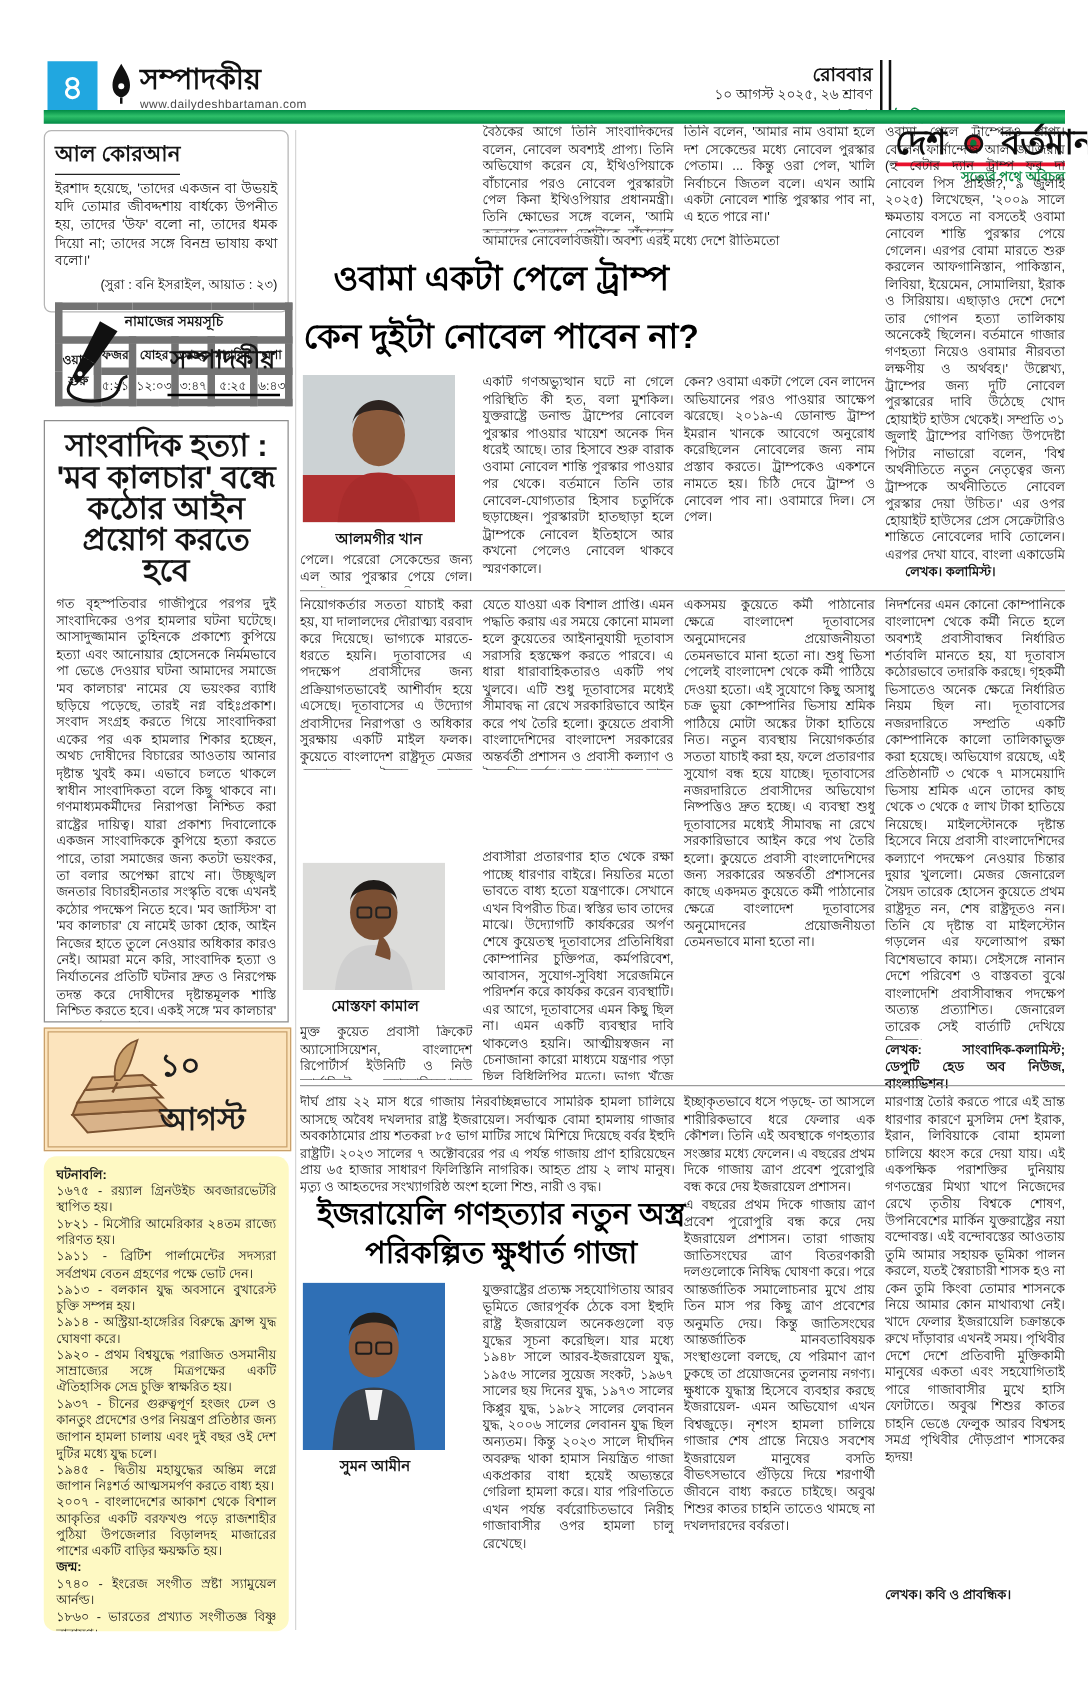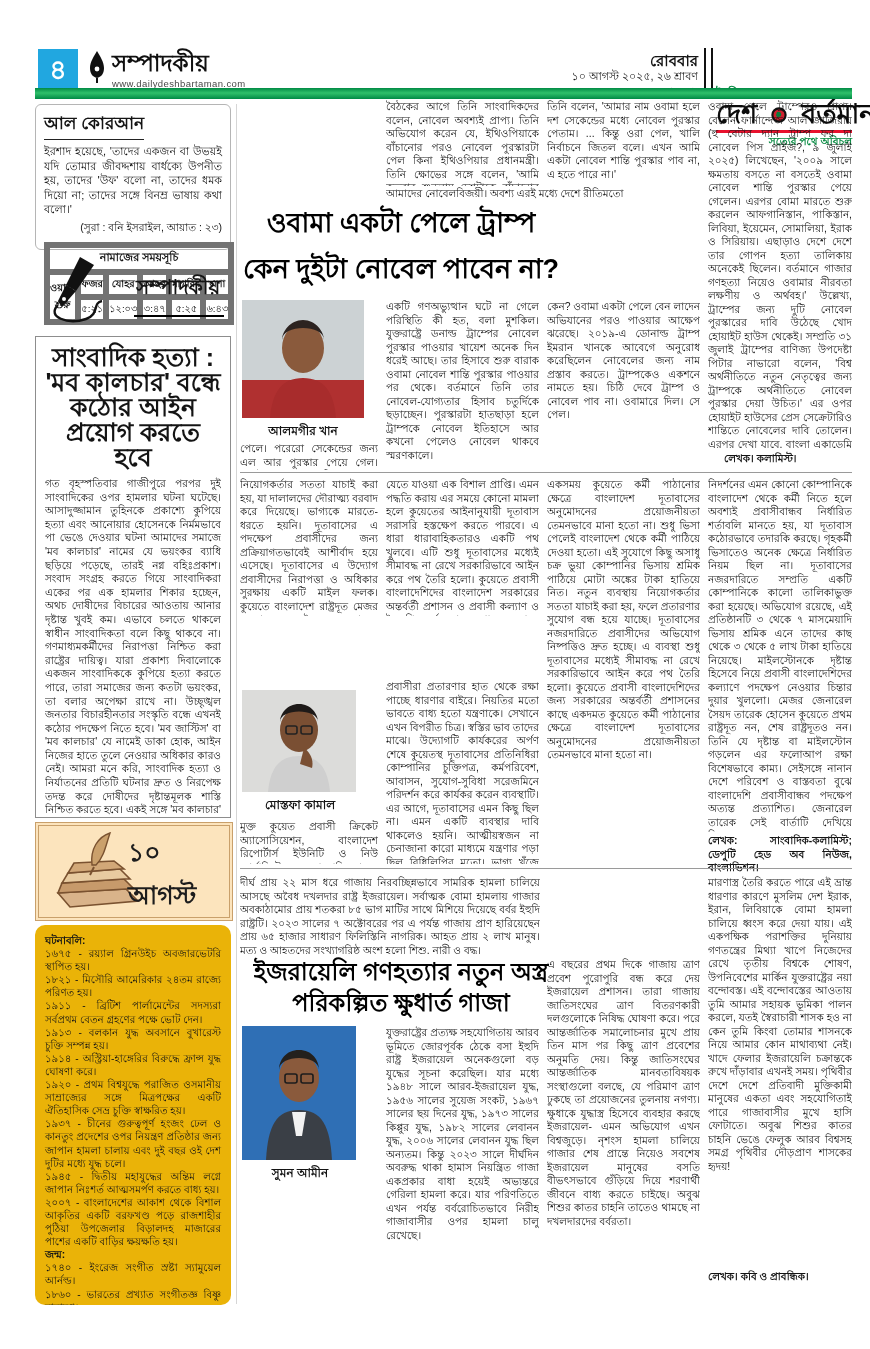--- a/index.html
+++ b/index.html
@@ -38,21 +38,21 @@
   .edlabel{left:42px;top:256px;width:188px;height:76px;display:flex;align-items:center;}
   .edlabel-text{font-size:20px;font-weight:bold;border-bottom:2px solid #000;padding:0 4px 10px 2px;}
   .edbox{left:35px;top:336px;width:196px;height:482px;border:1.5px solid #8d8d8d;
          padding:8px 9px;box-sizing:border-box;overflow:hidden;}
   .edhead{font-size:25px;line-height:25px;font-weight:800;text-align:center;margin-bottom:7px;}
   .edbody{font-size:10.4px;line-height:13.6px;text-align:justify;overflow:hidden;height:382px;}
   .otdbox{left:35px;top:822px;width:196px;height:97px;background:#fce4bd;border:1px solid #c9a06b;
           outline:1px solid #c9a06b;outline-offset:-4px;overflow:hidden;}
   .otdbig{left:126px;top:832px;font-size:25px;font-weight:800;color:#1d1d1d;}
   .otdsub{left:158px;top:872px;font-size:16px;font-weight:600;background:#fdf2dc;padding:2px 8px;color:#333;}
-  .eventsbox{left:35px;top:925px;width:196px;height:380px;background:#eab308;border-radius:10px;
+  .eventsbox{left:35px;top:925px;width:196px;height:380px;background:#fef9c3;border-radius:10px;
              padding:9px 10px;box-sizing:border-box;font-size:10.2px;line-height:13.1px;overflow:hidden;}
   .evlabel{font-weight:bold;}
   .evlist{white-space:pre-line;text-align:justify;}
   
   .main{left:240px;top:100px;width:612px;height:1210px;}
   .tcol{position:absolute;font-size:10.4px;line-height:13.5px;text-align:justify;overflow:hidden;color:#151515;}
   .preline{position:absolute;font-size:10.4px;line-height:13px;white-space:nowrap;overflow:hidden;}
   .headline1{position:absolute;font-size:27px;line-height:46px;font-weight:800;text-align:center;color:#000;}
   .headline2{position:absolute;font-size:23px;line-height:28px;font-weight:800;text-align:center;color:#000;}
   .headline3{position:absolute;font-size:24px;line-height:31px;font-weight:800;text-align:center;color:#000;}
@@ -241,20 +241,21 @@
       <div class="tcol" style="left:146px;top:204px;width:153px;height:184px;">প্রবাসীরা প্রতারণার হাত থেকে রক্ষা পাচ্ছে ধারণার বাইরে। নিয়তির মতো ভাবতে বাধ্য হতো যন্ত্রণাকে। সেখানে এখন বিপরীত চিত্র। স্বস্তির ভাব তাদের মাঝে। উদ্যোগটি কার্যকরের অর্পণ শেষে কুয়েতস্থ দূতাবাসের প্রতিনিধিরা কোম্পানির চুক্তিপত্র, কর্মপরিবেশ, আবাসন, সুযোগ-সুবিধা সরেজমিনে পরিদর্শন করে কার্যকর করেন ব্যবস্থাটি। এর আগে, দূতাবাসের এমন কিছু ছিল না। এমন একটি ব্যবস্থার দাবি থাকলেও হয়নি। আত্মীয়স্বজন না চেনাজানা কারো মাধ্যমে যন্ত্রণার পড়া ছিল বিধিলিপির মতো। ভাগ্য খুঁজে মানুষ যেত কুয়েতে।</div>
       <div class="tcol" style="left:307px;top:2px;width:153px;height:386px;">একসময় কুয়েতে কর্মী পাঠানোর ক্ষেত্রে বাংলাদেশ দূতাবাসের অনুমোদনের প্রয়োজনীয়তা তেমনভাবে মানা হতো না। শুধু ভিসা পেলেই বাংলাদেশ থেকে কর্মী পাঠিয়ে দেওয়া হতো। এই সুযোগে কিছু অসাধু চক্র ভুয়া কোম্পানির ভিসায় শ্রমিক পাঠিয়ে মোটা অঙ্কের টাকা হাতিয়ে নিত। নতুন ব্যবস্থায় নিয়োগকর্তার সততা যাচাই করা হয়, ফলে প্রতারণার সুযোগ বন্ধ হয়ে যাচ্ছে। দূতাবাসের নজরদারিতে প্রবাসীদের অভিযোগ নিষ্পত্তিও দ্রুত হচ্ছে। এ ব্যবস্থা শুধু দূতাবাসের মধ্যেই সীমাবদ্ধ না রেখে সরকারিভাবে আইন করে পথ তৈরি হলো। কুয়েতে প্রবাসী বাংলাদেশিদের জন্য সরকারের অন্তর্বর্তী প্রশাসনের কাছে একদমত কুয়েতে কর্মী পাঠানোর ক্ষেত্রে বাংলাদেশ দূতাবাসের অনুমোদনের প্রয়োজনীয়তা তেমনভাবে মানা হতো না।</div>
       <div class="tcol" style="left:468px;top:2px;width:144px;height:354px;">নিদর্শনের এমন কোনো কোম্পানিকে বাংলাদেশ থেকে কর্মী নিতে হলে অবশ্যই প্রবাসীবান্ধব নির্ধারিত শর্তাবলি মানতে হয়, যা দূতাবাস কঠোরভাবে তদারকি করছে। গৃহকর্মী ভিসাতেও অনেক ক্ষেত্রে নির্ধারিত নিয়ম ছিল না। দূতাবাসের নজরদারিতে সম্প্রতি একটি কোম্পানিকে কালো তালিকাভুক্ত করা হয়েছে। অভিযোগ রয়েছে, এই প্রতিষ্ঠানটি ৩ থেকে ৭ মাসমেয়াদি ভিসায় শ্রমিক এনে তাদের কাছ থেকে ৩ থেকে ৫ লাখ টাকা হাতিয়ে নিয়েছে। মাইলস্টোনকে দৃষ্টান্ত হিসেবে নিয়ে প্রবাসী বাংলাদেশিদের কল্যাণে পদক্ষেপ নেওয়ার চিন্তার দুয়ার খুললো। মেজর জেনারেল সৈয়দ তারেক হোসেন কুয়েতে প্রথম রাষ্ট্রদূত নন, শেষ রাষ্ট্রদূতও নন। তিনি যে দৃষ্টান্ত বা মাইলস্টোন গড়লেন এর ফলোআপ রক্ষা বিশেষভাবে কাম্য। সেইসঙ্গে নানান দেশে পরিবেশ ও বাস্তবতা বুঝে বাংলাদেশি প্রবাসীবান্ধব পদক্ষেপ অত্যন্ত প্রত্যাশিত। জেনারেল তারেক সেই বার্তাটি দেখিয়ে দিলেন।</div>
       <div class="credit" style="left:468px;top:358px;width:144px;">লেখক: সাংবাদিক-কলামিস্ট; ডেপুটি হেড অব নিউজ, বাংলাভিশন।</div>
     </div>
 
     <div class="divider" style="top:768px;"></div>
 
     <div class="abs" style="left:0;top:772px;width:612px;height:436px;">
       <div class="tcol" style="left:0;top:4px;width:300px;height:78px;">দীর্ঘ প্রায় ২২ মাস ধরে গাজায় নিরবচ্ছিন্নভাবে সামরিক হামলা চালিয়ে আসছে অবৈধ দখলদার রাষ্ট্র ইজরায়েল। সর্বাত্মক বোমা হামলায় গাজার অবকাঠামোর প্রায় শতকরা ৮৫ ভাগ মাটির সাথে মিশিয়ে দিয়েছে বর্বর ইহুদি রাষ্ট্রটি। ২০২৩ সালের ৭ অক্টোবরের পর এ পর্যন্ত গাজায় প্রাণ হারিয়েছেন প্রায় ৬৫ হাজার সাধারণ ফিলিস্তিনি নাগরিক। আহত প্রায় ২ লাখ মানুষ। মৃত্যু ও আহতদের সংখ্যাগরিষ্ঠ অংশ হলো শিশু, নারী ও বৃদ্ধ।</div>
+      <div class="tcol" style="left:307px;top:4px;width:153px;height:78px;">ইচ্ছাকৃতভাবে ধসে পড়ছে- তা আসলে শারীরিকভাবে ধরে ফেলার এক কৌশল। তিনি এই অবস্থাকে গণহত্যার সংজ্ঞার মধ্যে ফেলেন। এ বছরের প্রথম দিকে গাজায় ত্রাণ প্রবেশ পুরোপুরি বন্ধ করে দেয় ইজরায়েল প্রশাসন।</div>
       <div class="headline3" style="left:0;top:84px;width:322px;height:64px;">ইজরায়েলি গণহত্যার নতুন অস্ত্র পরিকল্পিত ক্ষুধার্ত গাজা</div>
       <div class="photo" style="left:2px;top:154px;width:114px;height:134px;">
         <svg width="114" height="134" viewBox="0 0 114 134">
             <rect width="114" height="134" fill="#2f6fb5"></rect>
             <path d="M57 84 C34 84 26 100 24 134 L90 134 C88 100 80 84 57 84 Z" fill="#3a3f46"></path>
             <path d="M50 86 L64 86 L60 110 L54 110 Z" fill="#f2f2f2"></path>
             <ellipse cx="57" cy="52" rx="20" ry="24" fill="#8a5a3c"></ellipse>
             <path d="M37 44 C37 28 77 28 77 44 C77 34 70 24 57 24 C44 24 37 34 37 44 Z" fill="#23201d"></path>
             <rect x="43" y="48" width="12" height="9" rx="2" fill="none" stroke="#1c1c1c" stroke-width="1.6"></rect>
             <rect x="59" y="48" width="12" height="9" rx="2" fill="none" stroke="#1c1c1c" stroke-width="1.6"></rect>

